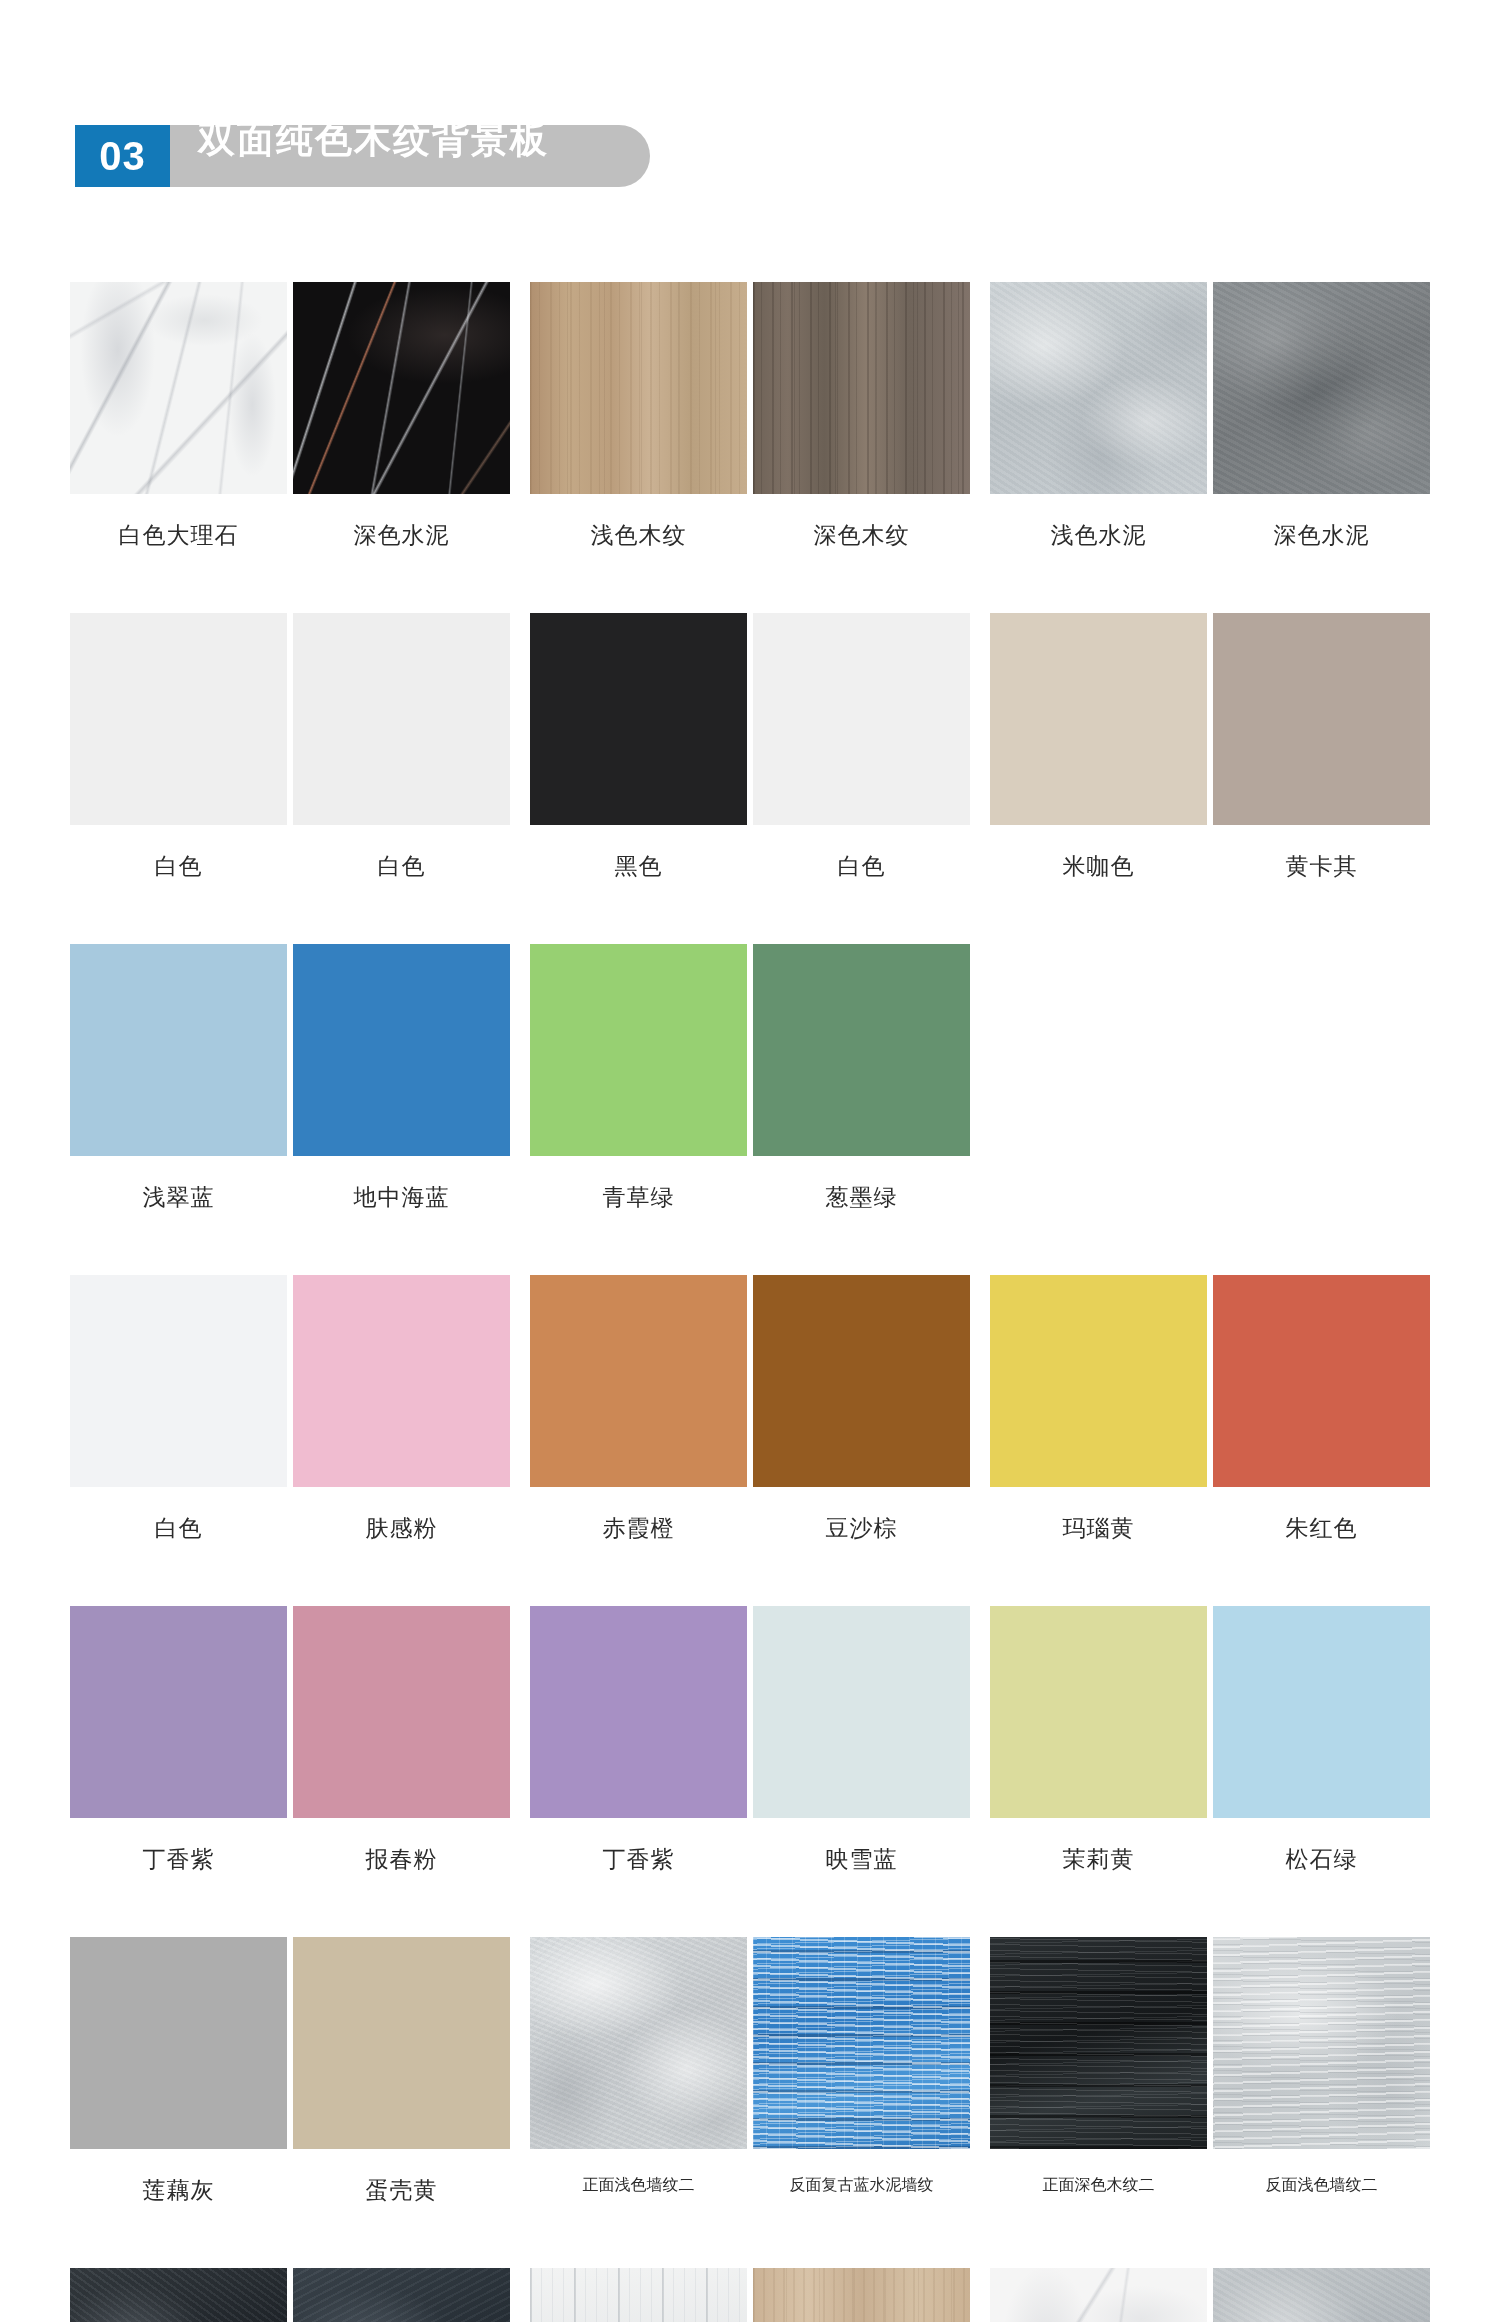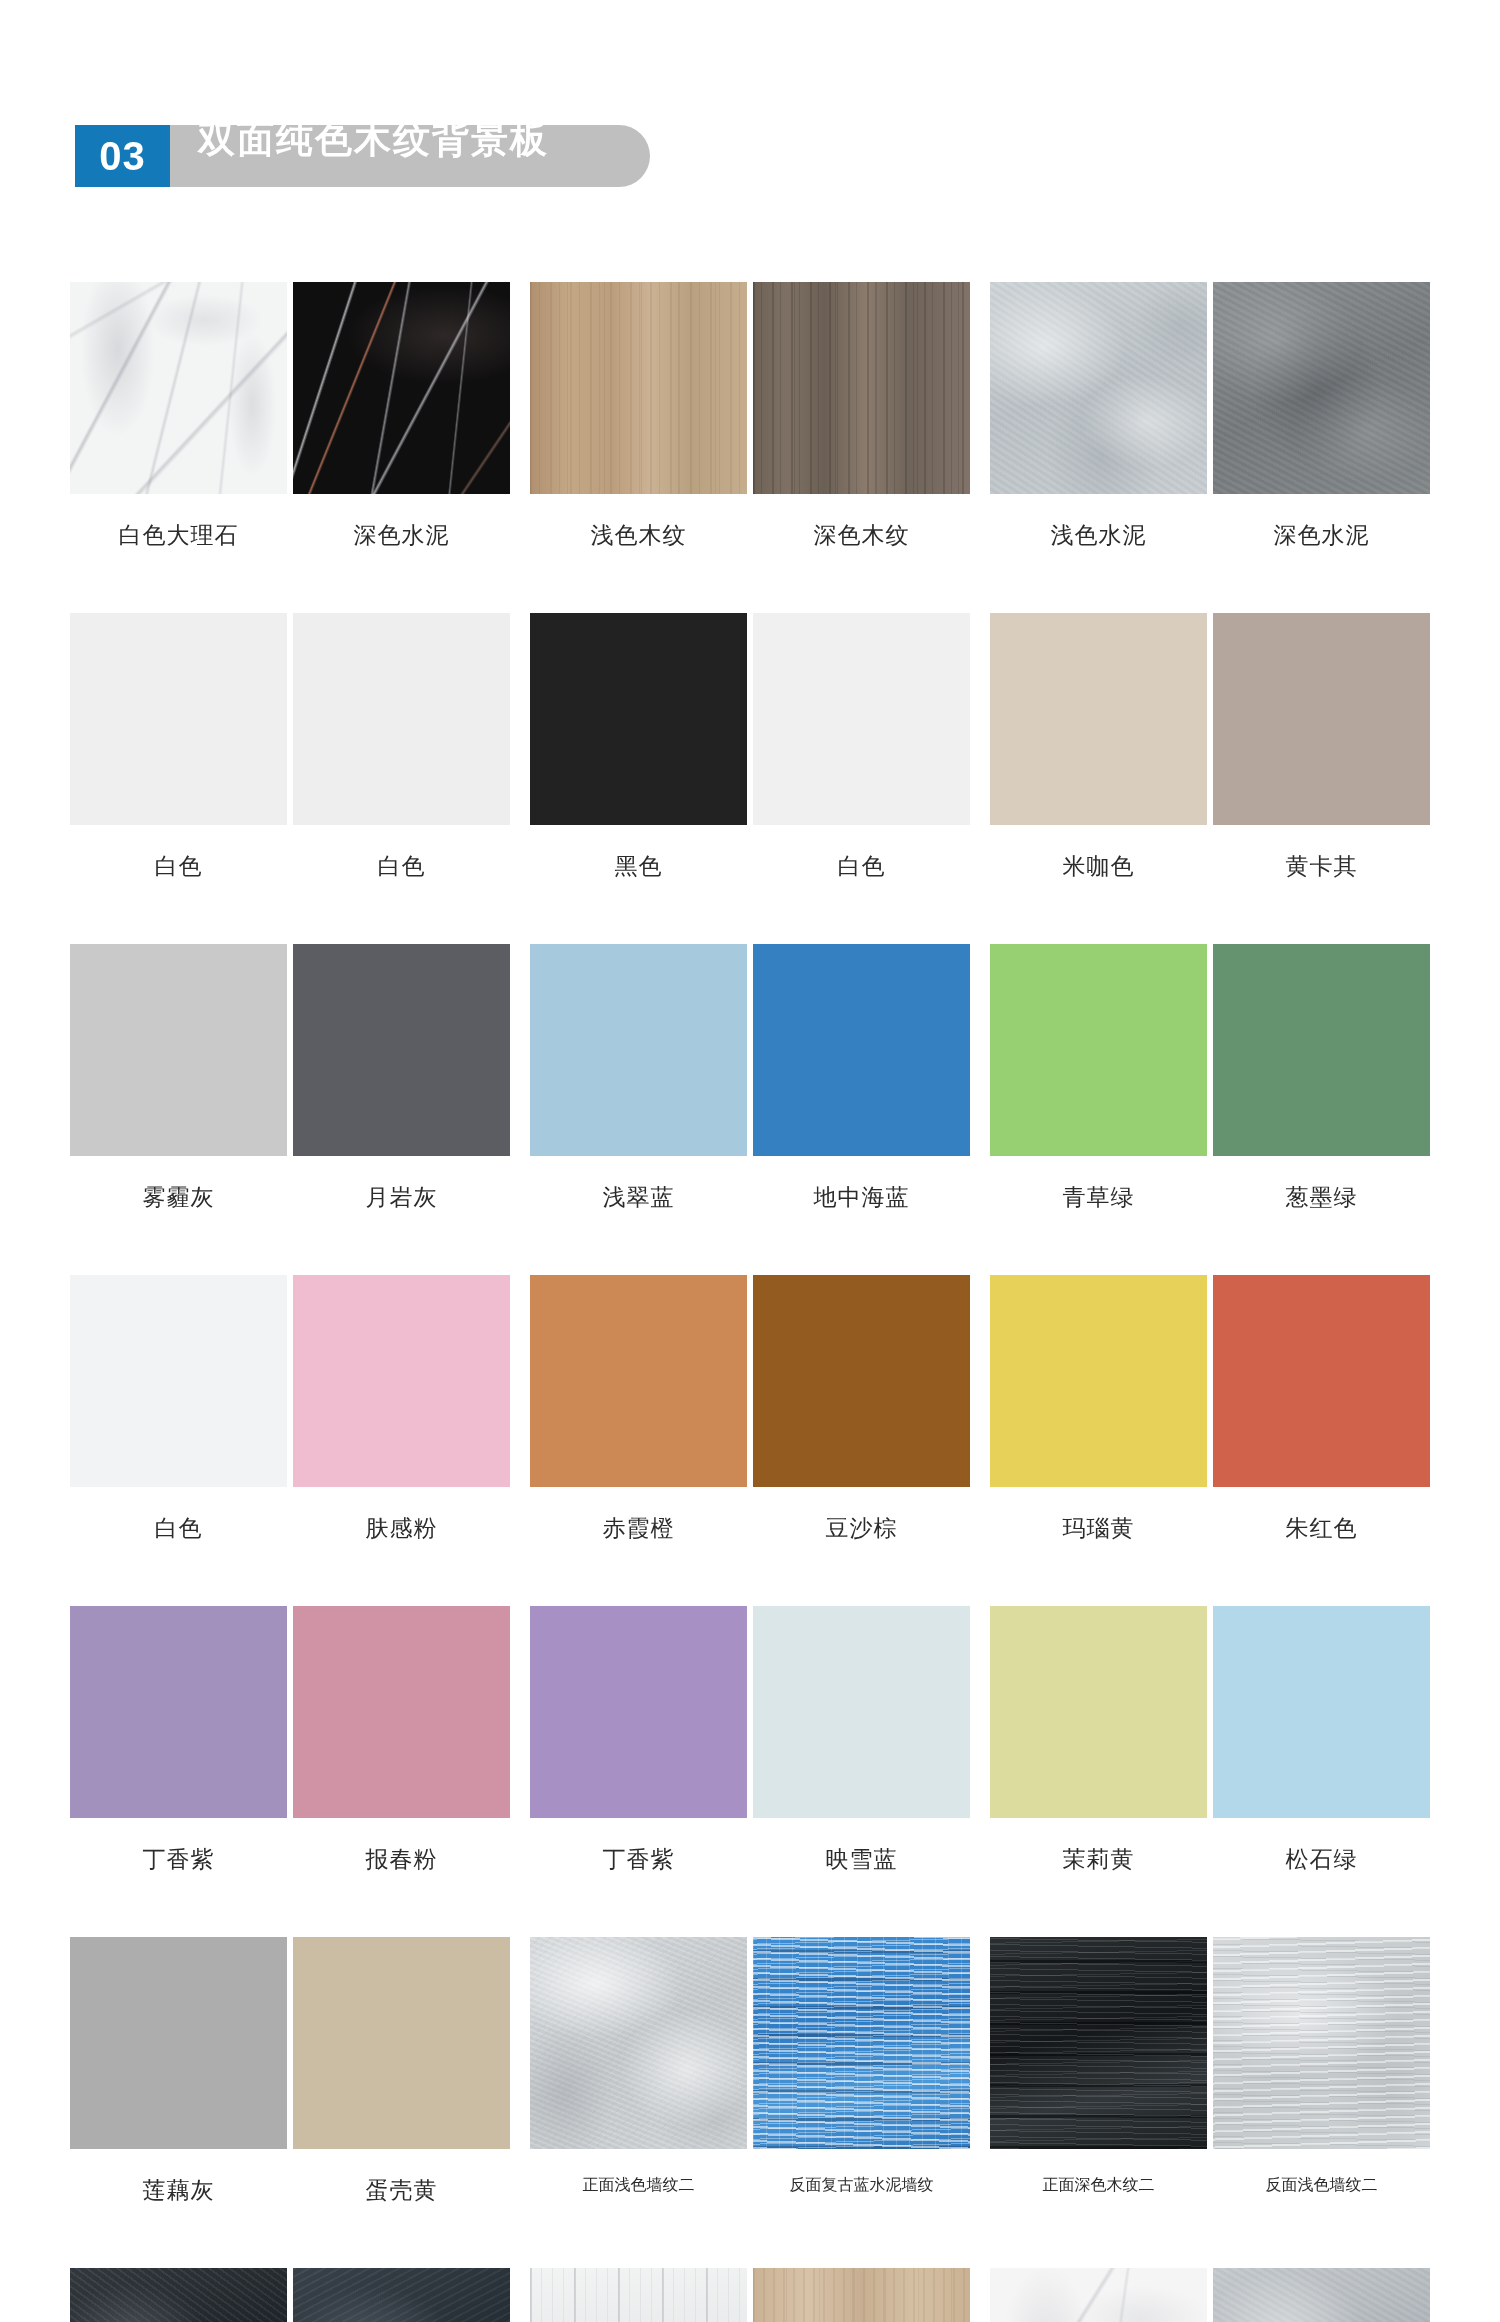--- a/index.html
+++ b/index.html
@@ -342,30 +342,20 @@
         </div>
         <div class="labels">
           <div class="label">米咖色</div>
           <div class="label">黄卡其</div>
         </div>
       </div>
     </div>
     <div class="row">
       <div class="group">
         <div class="pair">
-          <div class="swatch" title="雾霾灰" style="background: rgb(201, 201, 201);"></div>
-          <div class="swatch" title="月岩灰" style="background: rgb(92, 92, 99);"></div>
-        </div>
-        <div class="labels">
-          <div class="label">雾霾灰</div>
-          <div class="label">月岩灰</div>
-        </div>
-      </div>
-      <div class="group">
-        <div class="pair">
           <div class="swatch" title="浅翠蓝" style="background: rgb(167, 201, 222);"></div>
           <div class="swatch" title="地中海蓝" style="background: rgb(52, 128, 192);"></div>
         </div>
         <div class="labels">
           <div class="label">浅翠蓝</div>
           <div class="label">地中海蓝</div>
         </div>
       </div>
       <div class="group">
         <div class="pair">

